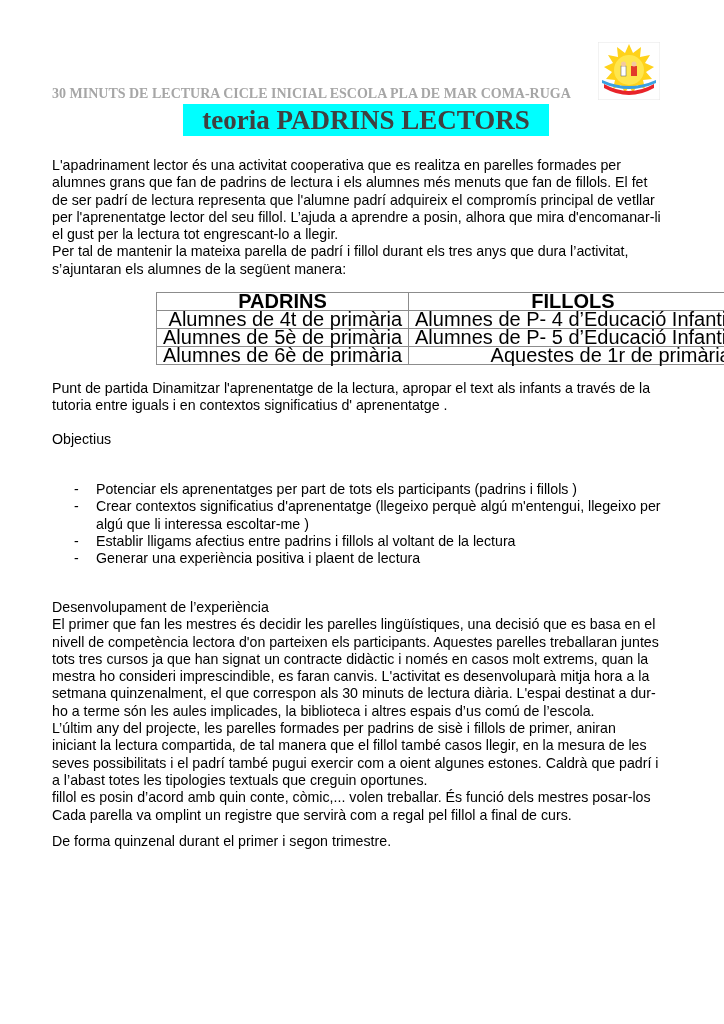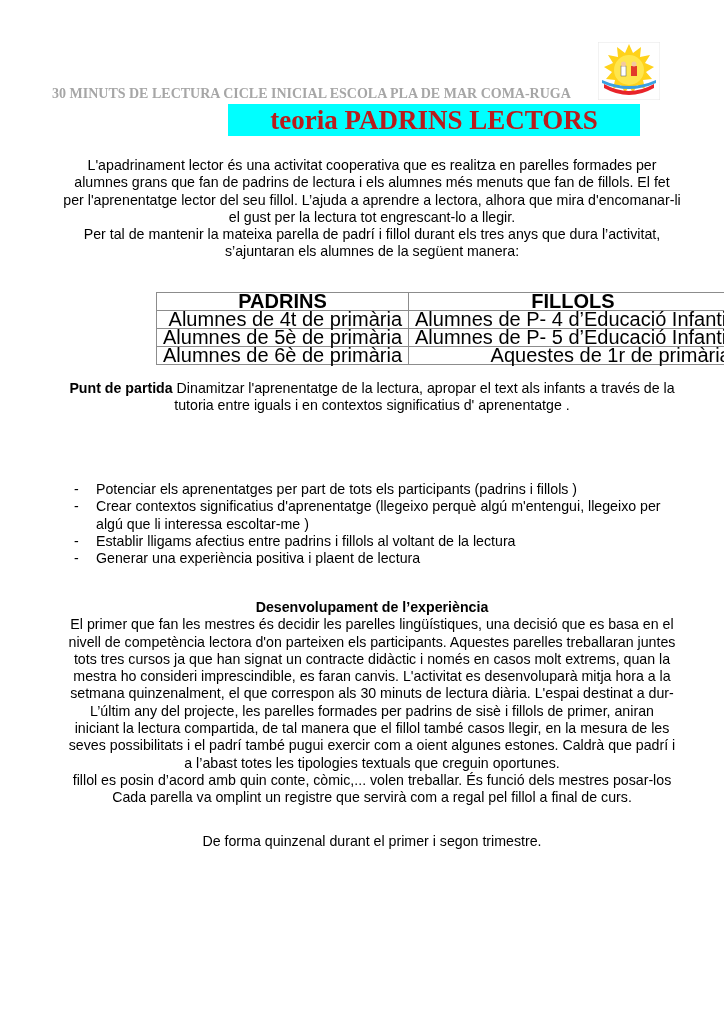--- a/index.html
+++ b/index.html
@@ -5,29 +5,29 @@
     html, body { margin: 0; padding: 0; background: #ffffff; }
     body { width: 724px; height: 1024px; position: relative; overflow: hidden;
            font-family: "Liberation Sans", sans-serif; color: #000; }
     .page { position: absolute; left: 0; top: 0; width: 724px; height: 1024px; }
 
     .header-line { position: absolute; left: 52px; top: 86px; white-space: nowrap;
                    font-family: "Liberation Serif", serif; font-weight: bold;
                    font-size: 14px; color: #a6a6a6; letter-spacing: 0; }
     .logo { position: absolute; left: 598px; top: 42px; width: 62px; height: 58px; }
 
-    .title { position: absolute; left: 183px; top: 104px; width: 412px; height: 32px;
-             background: #00ffff; color: #b91c1c; font-family: "Liberation Serif", serif;
+    .title { position: absolute; left: 183px; top: 104px; width: 366px; height: 32px;
+             background: #00ffff; color: #404040; font-family: "Liberation Serif", serif;
              font-weight: bold; font-size: 27px; line-height: 32px; text-align: center;
-             white-space: nowrap; margin-left: 45px; }
+             white-space: nowrap; }
 
     .para { position: absolute; left: 52px; width: 640px; font-size: 14.2px;
-            line-height: 17.3px; margin: 0; white-space: nowrap; text-align: center; }
+            line-height: 17.3px; margin: 0; white-space: nowrap; }
     .para .ln { display: block; }
-    .bold { font-weight: bold; }
+    .bold { font-weight: normal; }
 
     table.pairs { position: absolute; left: 156px; top: 292px; width: 415px;
                   border-collapse: collapse; font-size: 20px; }
     table.pairs td, table.pairs th { border: 1px solid #8c8c8c; height: 17px;
                   padding: 0 6px; line-height: 17px; white-space: nowrap; }
     table.pairs th { font-weight: bold; text-align: center; }
     table.pairs td { text-align: right; }
     table.pairs col.c1 { width: 202px; }
     table.pairs col.c2 { width: 256px; }
 
@@ -57,21 +57,22 @@
       <path d="M6 42 Q31 56 56 42 L56 46 Q31 60 6 46 Z" fill="#e8242a"></path>
       <path d="M4 38 Q31 50 58 38 L58 41 Q31 53 4 41 Z" fill="#3aa0e0"></path>
     </svg>
   </div>
 
   <div class="title">teoria PADRINS LECTORS</div>
 
   <div class="para" style="top:157px;">
     <span class="ln">L'apadrinament lector és una activitat cooperativa que es realitza en parelles formades per</span>
     <span class="ln">alumnes grans que fan de padrins de lectura i els alumnes més menuts que fan de fillols. El fet</span>
-    <span class="ln">per l'aprenentatge lector del seu fillol. L’ajuda a aprendre a lectora, alhora que mira d'encomanar-li</span>
+    <span class="ln">de ser padrí de lectura representa que l'alumne padrí adquireix el compromís principal de vetllar</span>
+    <span class="ln">per l'aprenentatge lector del seu fillol. L’ajuda a aprendre a posin, alhora que mira d'encomanar-li</span>
     <span class="ln">el gust per la lectura tot  engrescant-lo a llegir.</span>
     <span class="ln">Per tal de mantenir la mateixa parella de padrí i fillol durant els tres anys que dura l’activitat,</span>
     <span class="ln">s’ajuntaran els alumnes de la següent manera:</span>
   </div>
 
   <table class="pairs">
     <colgroup>
         <col class="c1">
         <col class="c2">
       </colgroup>
@@ -93,35 +94,37 @@
       <td>Aquestes de 1r de primària</td>
     </tr>
   </tbody>
     </table>
 
   <div class="para" style="top:380px;">
     <span class="ln"><span class="bold">Punt de partida</span><span> Dinamitzar l'aprenentatge de la lectura, apropar el text als infants a través de la</span></span>
     <span class="ln">tutoria entre iguals i en contextos significatius d' aprenentatge .</span>
   </div>
 
+  <div class="para bold" style="top:431px;">Objectius</div>
 
   <ul class="list">
     <li><span class="dash">-</span><span>Potenciar els aprenentatges per part de tots els participants (padrins i fillols )</span></li>
     <li><span class="dash">-</span><span>Crear contextos significatius d'aprenentatge (llegeixo perquè algú m'entengui, llegeixo per</span><br><span>algú que li interessa escoltar-me )</span></li>
     <li><span class="dash">-</span><span>Establir lligams afectius entre padrins i fillols al voltant de la lectura</span></li>
     <li><span class="dash">-</span><span>Generar una experiència positiva i plaent de lectura</span></li>
   </ul>
 
   <div class="para" style="top:599px;">
     <span class="ln bold">Desenvolupament de l’experiència</span>
     <span class="ln">El primer que fan les mestres és decidir les parelles lingüístiques, una decisió que es basa en el</span>
     <span class="ln">nivell de competència lectora d'on parteixen els participants. Aquestes parelles treballaran juntes</span>
     <span class="ln">tots tres cursos ja que han signat un contracte didàctic i només en casos molt extrems, quan la</span>
     <span class="ln">mestra ho consideri imprescindible, es faran canvis. L'activitat es desenvoluparà mitja hora a la</span>
     <span class="ln">setmana quinzenalment, el que correspon als 30 minuts de lectura diària. L'espai destinat a dur-</span>
+    <span class="ln">ho a terme són les aules implicades, la biblioteca i altres espais d’us comú de l’escola.</span>
     <span class="ln">L’últim any del projecte, les parelles formades per padrins de sisè i fillols de primer, aniran</span>
     <span class="ln">iniciant la lectura compartida, de tal manera que el fillol també casos llegir, en la mesura de les</span>
     <span class="ln">seves possibilitats i el padrí també pugui exercir com a oient algunes estones. Caldrà que padrí i</span>
     <span class="ln">a l’abast totes les tipologies textuals que creguin oportunes.</span>
     <span class="ln">fillol es posin d’acord amb quin conte, còmic,... volen treballar.  És funció dels mestres posar-los</span>
     <span class="ln">Cada parella va omplint un registre que servirà com a regal pel fillol a final de curs.</span>
   </div>
 
   <div class="para" style="top:833px;">
     <span class="ln">De forma quinzenal durant el primer i segon trimestre.</span>

